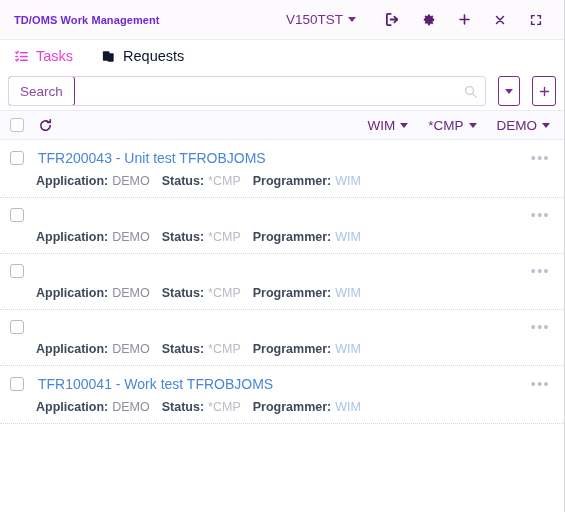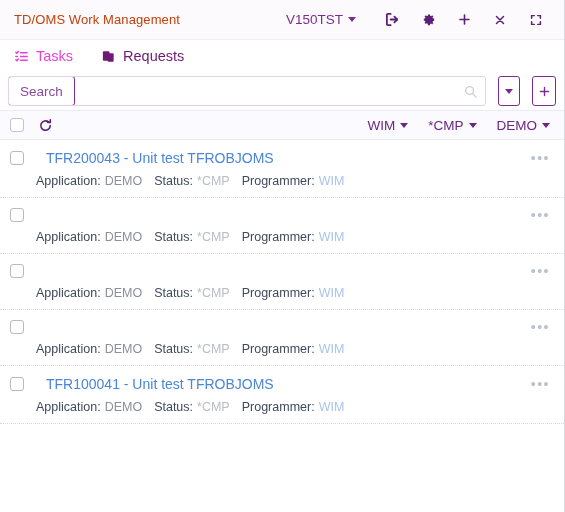--- a/index.html
+++ b/index.html
@@ -19,24 +19,25 @@
 
   
   .titlebar {
     height: 40px; min-height: 40px;
     background: #fdfafd;
     display: flex; align-items: center;
     padding: 0 14px 0 14px;
     border-bottom: 1px solid #f0ecf2;
   }
   .app-title {
-    color: #c2410c;
-    font-size: 13px;
+    color: #6d28d9;
+    font-size: 11px;
     letter-spacing: 0.1px;
     white-space: nowrap;
+    font-weight: bold;
   }
   .titlebar-right {
     margin-left: auto;
     display: flex; align-items: center;
     gap: 8px;
   }
   .env-select {
     color: #7b2c91;
     font-size: 13.5px;
     display: flex; align-items: center; gap: 5px;
@@ -64,21 +65,21 @@
     padding-left: 14px;
     gap: 28px;
     background: #ffffff;
   }
   .tab {
     display: flex; align-items: center; gap: 7px;
     font-size: 14.5px;
     white-space: nowrap;
   }
   .tab.active { color: #e83fd8; }
-  .tab.inactive { color: #701a75; }
+  .tab.inactive { color: #0f172a; }
   .tab svg { display: block; }
 
   
   .searchbar {
     height: 38px; min-height: 38px;
     display: flex; align-items: center;
     padding: 0 8px;
     gap: 12px;
     background: #ffffff;
   }
@@ -163,21 +164,21 @@
 
   
   .list { flex: 1; overflow: hidden; background: #fff; }
   .row {
     padding: 10px 14px 9px 10px;
     border-bottom: 1px dotted #d6d6dc;
     position: relative;
   }
   .row-top {
     display: flex; align-items: center;
-    gap: 22px;
+    gap: 14px;
   }
   .row-chk {
     width: 14px; height: 14px;
     border: 1px solid #b9b9c4;
     border-radius: 3px;
     background: #fff;
     flex: none;
   }
   .row-title {
     color: #4a86d8;
@@ -191,21 +192,21 @@
     letter-spacing: 1.5px;
     line-height: 8px;
   }
   .row-meta {
     margin-top: 8px;
     padding-left: 26px;
     font-size: 12.5px;
     display: flex; align-items: baseline;
     white-space: nowrap;
   }
-  .meta-label { color: #3e4a5c; font-weight: normal; }
+  .meta-label { color: #3e4a5c; font-weight: bold; }
   .meta-app   { color: #8a8f99; margin-left: 4px; margin-right: 12px; }
   .meta-status{ color: #b9bcc4; margin-left: 4px; margin-right: 12px; }
   .meta-prog  { color: #a8c5e8; margin-left: 4px; }
 </style>
 </head>
 <body>
 
 <div class="app">
 
   <div class="titlebar">
@@ -376,21 +377,21 @@
         <span class="meta-label">Status:</span>
         <span class="meta-status">*CMP</span>
         <span class="meta-label">Programmer:</span>
         <span class="meta-prog">WIM</span>
       </div>
     </div>
 
     <div class="row">
       <div class="row-top">
         <div class="row-chk"></div>
-        <div class="row-title">TFR100041 - Unit test TFROBJOMS</div>
+        <div class="row-title">TFR100041 - Work test TFROBJOMS</div>
         <div class="row-menu">•••</div>
       </div>
       <div class="row-meta">
         <span class="meta-label">Application:</span>
         <span class="meta-app">DEMO</span>
         <span class="meta-label">Status:</span>
         <span class="meta-status">*CMP</span>
         <span class="meta-label">Programmer:</span>
         <span class="meta-prog">WIM</span>
       </div>

